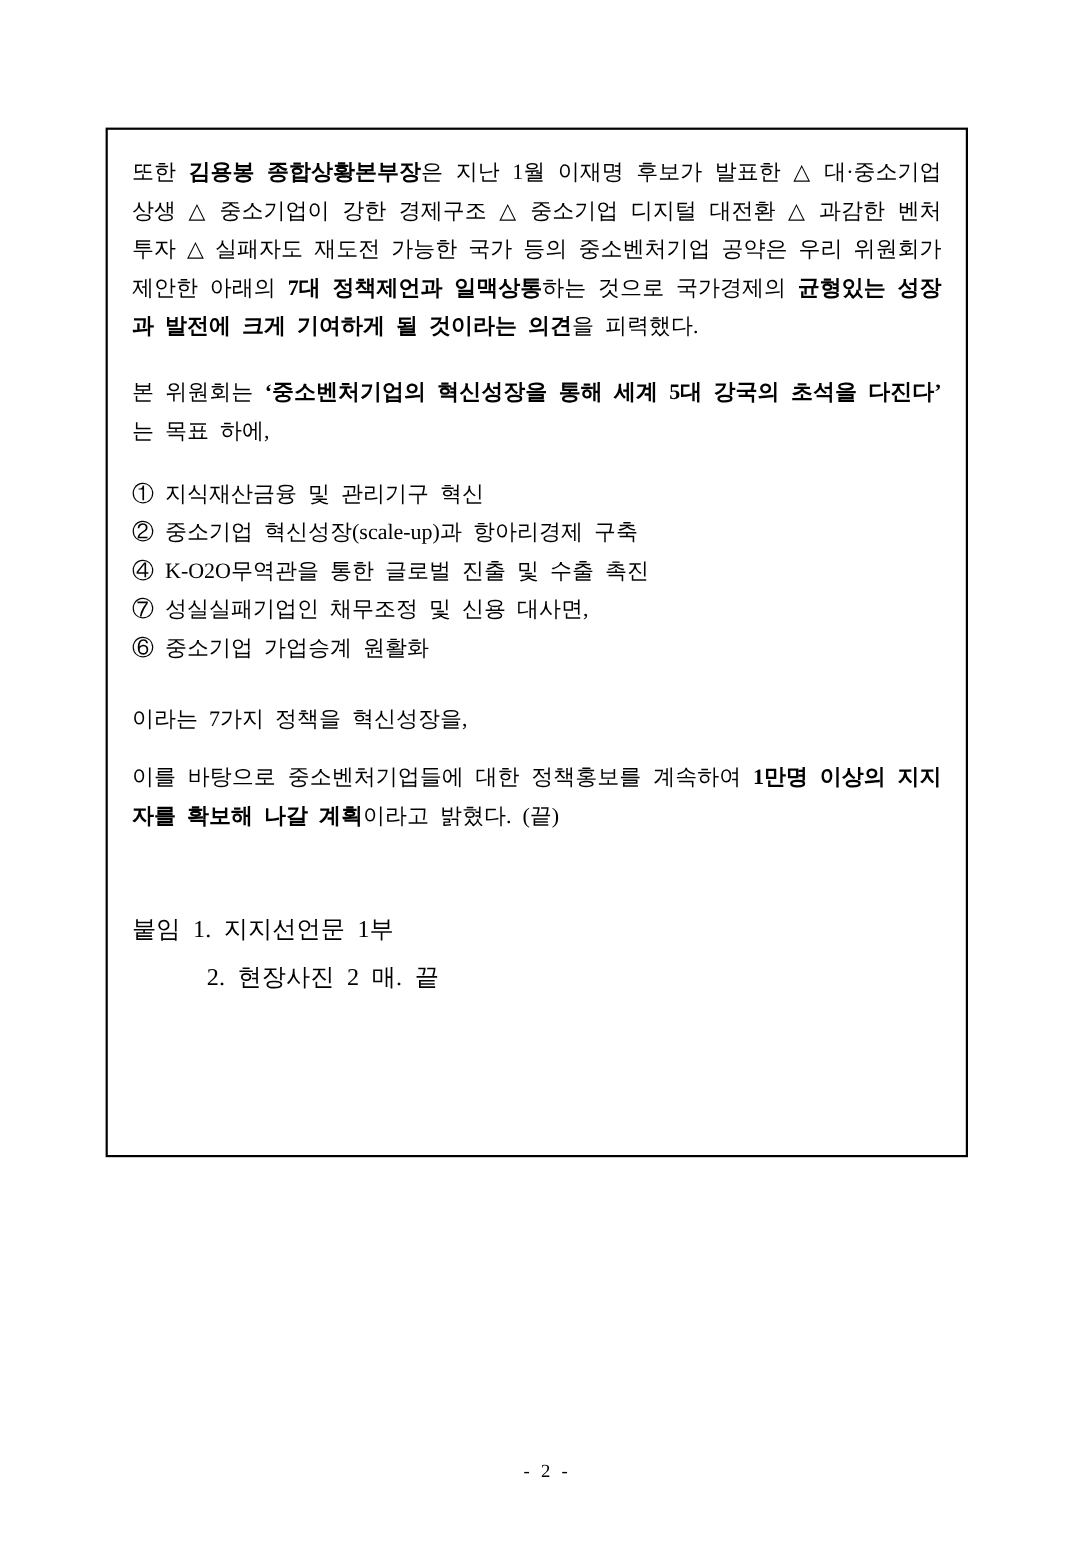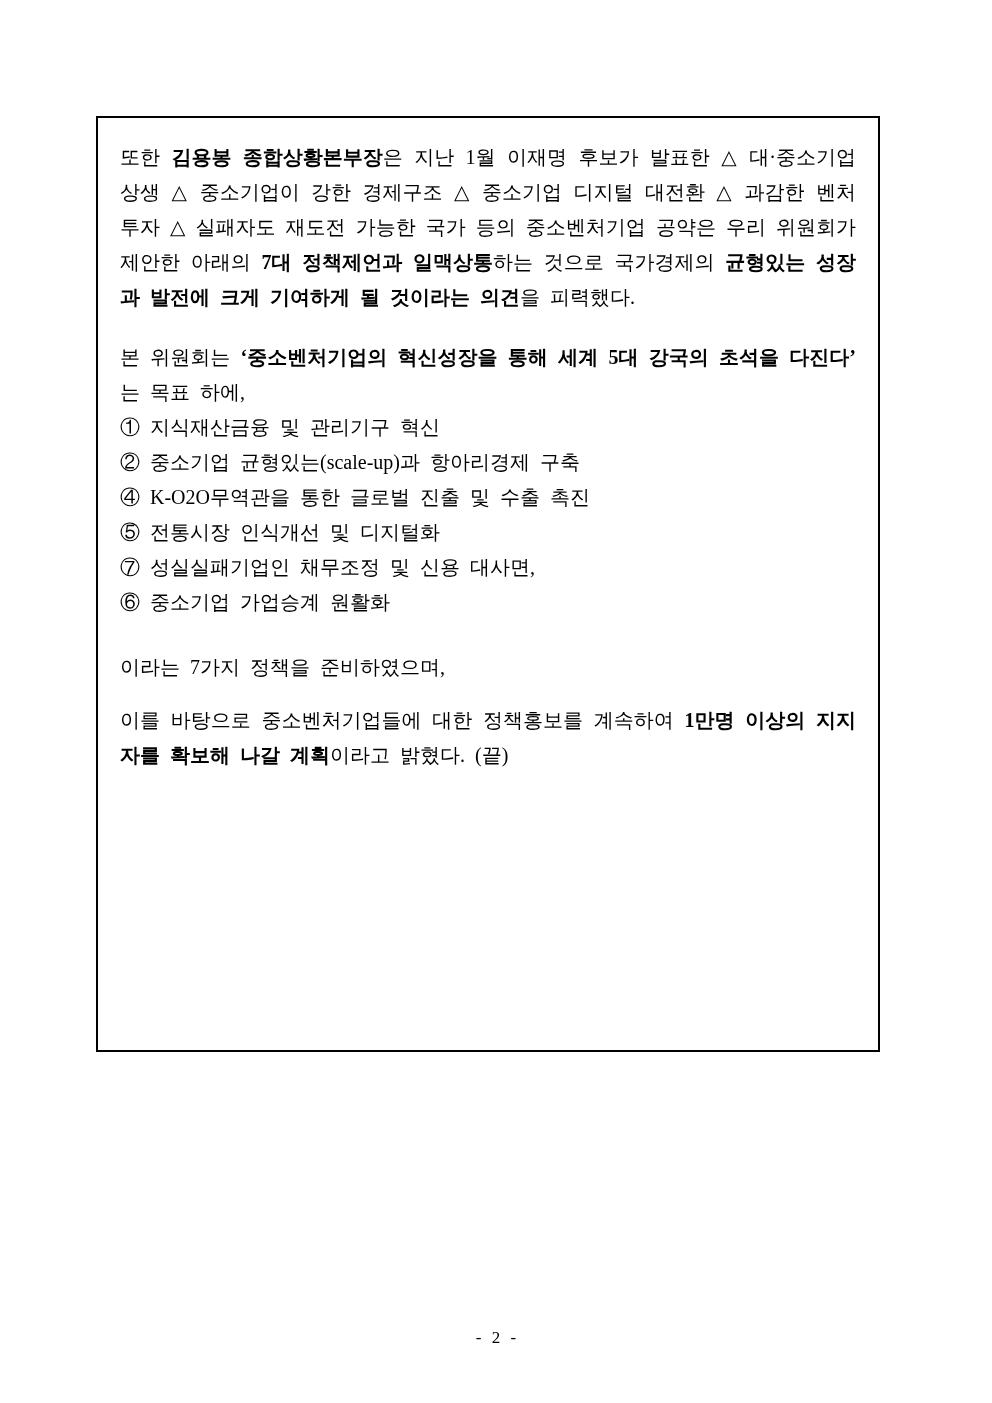--- a/index.html
+++ b/index.html
@@ -26,21 +26,21 @@
     overflow: hidden;
   }
   .body-par {
     font-size: 20px;
     line-height: 35px;
     text-align: justify;
     word-spacing: 5px;
     margin: 0;
   }
   .p2 { margin-top: 25px; }
-  .policy-list { }
+  .policy-list { margin-top: 22px; }
   .policy-item {
     font-size: 20px;
     line-height: 35px;
     word-spacing: 5px;
     white-space: nowrap;
   }
   .p3 { margin-top: 30px; text-align: left; }
   .p4 { margin-top: 18px; }
   .b { font-weight: bold; }
   .attach {
@@ -68,27 +68,30 @@
 <body>
 
 <div class="doc-box">
 
   <p class="body-par p1"><span>또한 </span><span class="b">김용봉 종합상황본부장</span><span>은 지난 1월 이재명 후보가 발표한 △ 대·중소기업 상생 △ 중소기업이 강한 경제구조 △ 중소기업 디지털 대전환 △ 과감한 벤처투자 △ 실패자도 재도전 가능한 국가 등의 중소벤처기업 공약은 우리 위원회가 제안한 아래의 </span><span class="b">7대 정책제언과 일맥상통</span><span>하는 것으로 국가경제의 </span><span class="b">균형있는 성장과 발전에 크게 기여하게 될 것이라는 의견</span><span>을 피력했다.</span></p>
 
   <p class="body-par p2"><span>본 위원회는 </span><span class="b">‘중소벤처기업의 혁신성장을 통해 세계 5대 강국의 초석을 다진다’</span><span> 는 목표 하에,</span></p>
 
   <div class="policy-list">
     <div class="policy-item">① 지식재산금융 및 관리기구 혁신</div>
-    <div class="policy-item">② 중소기업 균형있는(scale-up)과 항아리경제 구축</div>
+    <div class="policy-item">② 중소기업 혁신성장(scale-up)과 항아리경제 구축</div>
     <div class="policy-item">④ K-O2O무역관을 통한 글로벌 진출 및 수출 촉진</div>
-    <div class="policy-item">⑤ 전통시장 인식개선 및 디지털화</div>
     <div class="policy-item">⑦ 성실실패기업인 채무조정 및 신용 대사면,</div>
     <div class="policy-item">⑥ 중소기업 가업승계 원활화</div>
   </div>
 
-  <p class="body-par p3">이라는 7가지 정책을 준비하였으며,</p>
+  <p class="body-par p3">이라는 7가지 정책을 혁신성장을,</p>
 
   <p class="body-par p4"><span>이를 바탕으로 중소벤처기업들에 대한 정책홍보를 계속하여 </span><span class="b">1만명 이상의 지지자를 확보해 나갈 계획</span><span>이라고 밝혔다. (끝)</span></p>
 
+  <div class="attach">
+    <div class="attach-line">붙임 1. 지지선언문 1부</div>
+    <div class="attach-line indent">2. 현장사진 2 매. 끝</div>
+  </div>
 
 </div>
 
 <div class="page-number">- 2 -</div>
 
 </body></html>

